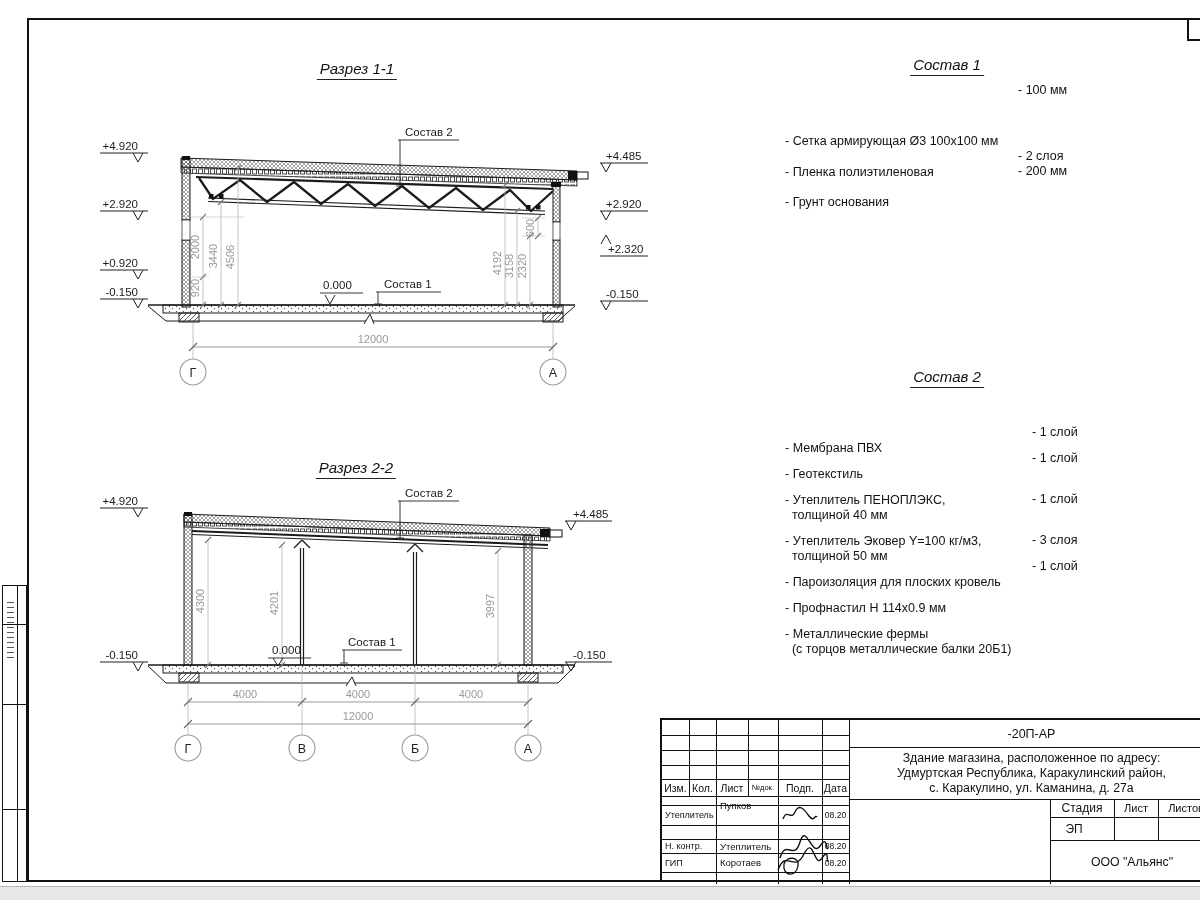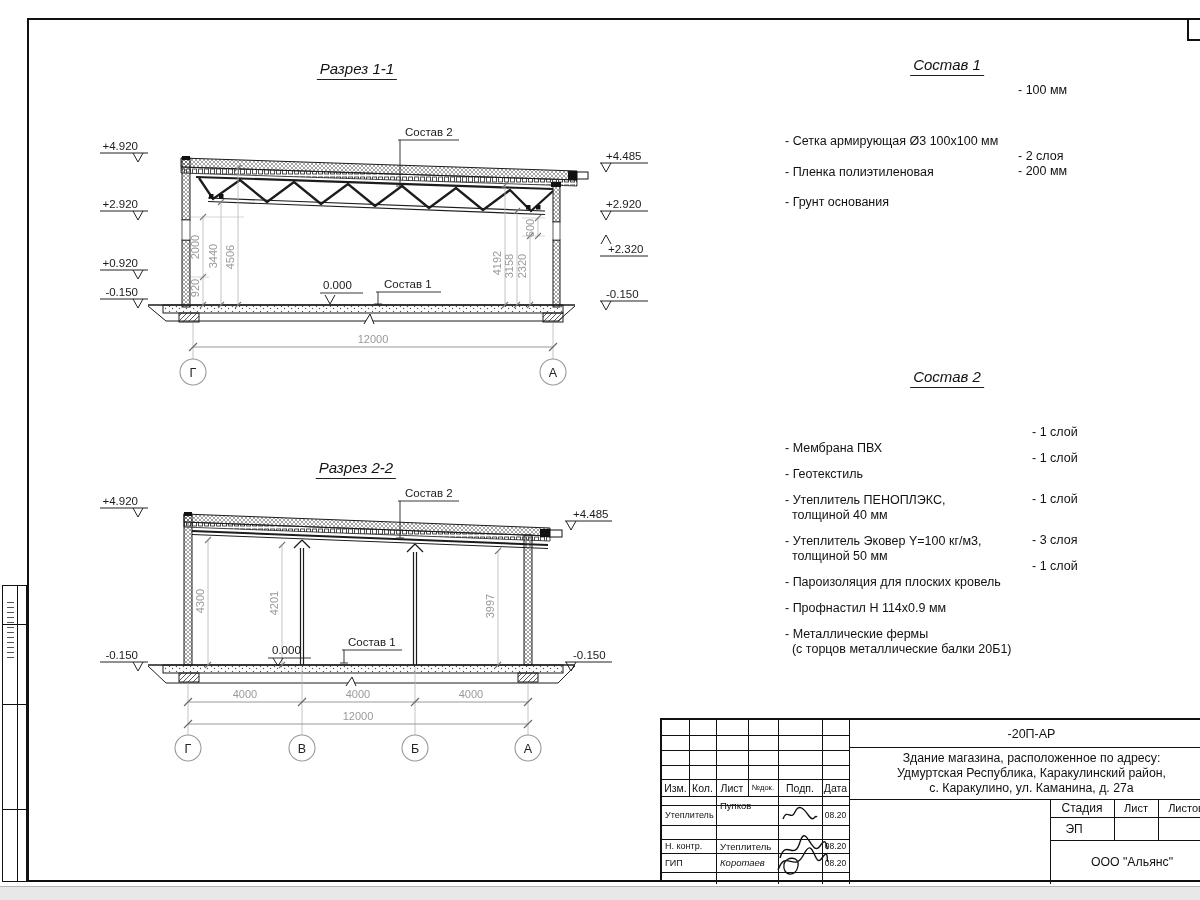--- a/index.html
+++ b/index.html
@@ -413,21 +413,21 @@
     <div class="cell" style="left:116px;top:59px;width:44px;height:17px;font-size:10.5px;">Подп.</div>
     <div class="cell" style="left:160px;top:59px;width:27px;height:17px;font-size:10.5px;">Дата</div>
 
     <div class="cell left-align" style="left:3px;top:85px;width:51px;height:20px;font-size:9px;">Утеплитель</div>
     <div class="cell left-align" style="left:58px;top:75px;width:58px;height:20px;font-size:9.5px;">Пупков</div>
     <div class="cell" style="left:160px;top:85px;width:27px;height:20px;font-size:8.5px;">08.20</div>
     <div class="cell left-align" style="left:3px;top:119px;width:51px;height:14px;font-size:9px;">Н. контр.</div>
     <div class="cell left-align" style="left:58px;top:119px;width:58px;height:14px;font-size:9.5px;">Утеплитель</div>
     <div class="cell" style="left:160px;top:119px;width:27px;height:14px;font-size:8.5px;">08.20</div>
     <div class="cell left-align" style="left:3px;top:133px;width:51px;height:19px;font-size:9px;">ГИП</div>
-    <div class="cell left-align" style="left:58px;top:133px;width:58px;height:19px;font-size:9.5px;font-style:italic;">Коротаев</div>
+    <div class="cell left-align" style="left:58px;top:133px;width:58px;height:19px;font-size:9.5px;">Коротаев</div>
     <div class="cell" style="left:160px;top:133px;width:27px;height:19px;font-size:8.5px;">08.20</div>
 
     <svg style="position:absolute;left:118px;top:86px;" width="40" height="18">
       <path d="M3,13 C7,2 11,15 15,6 S24,3 29,10 S35,8 37,11" fill="none" stroke="#111" stroke-width="1.4"></path>
     </svg>
     <svg style="position:absolute;left:112px;top:112px;" width="56" height="50">
       <path d="M6,26 C12,6 20,30 26,10 S38,26 46,14 S52,20 54,16" fill="none" stroke="#111" stroke-width="1.4"></path>
       <path d="M4,38 C12,16 20,42 30,22 S40,38 48,26 S52,34 54,28" fill="none" stroke="#111" stroke-width="1.4"></path>
       <path d="M10,32 C8,44 22,46 24,34 C26,24 12,24 10,32 Z" fill="none" stroke="#111" stroke-width="1.3"></path>
     </svg>

